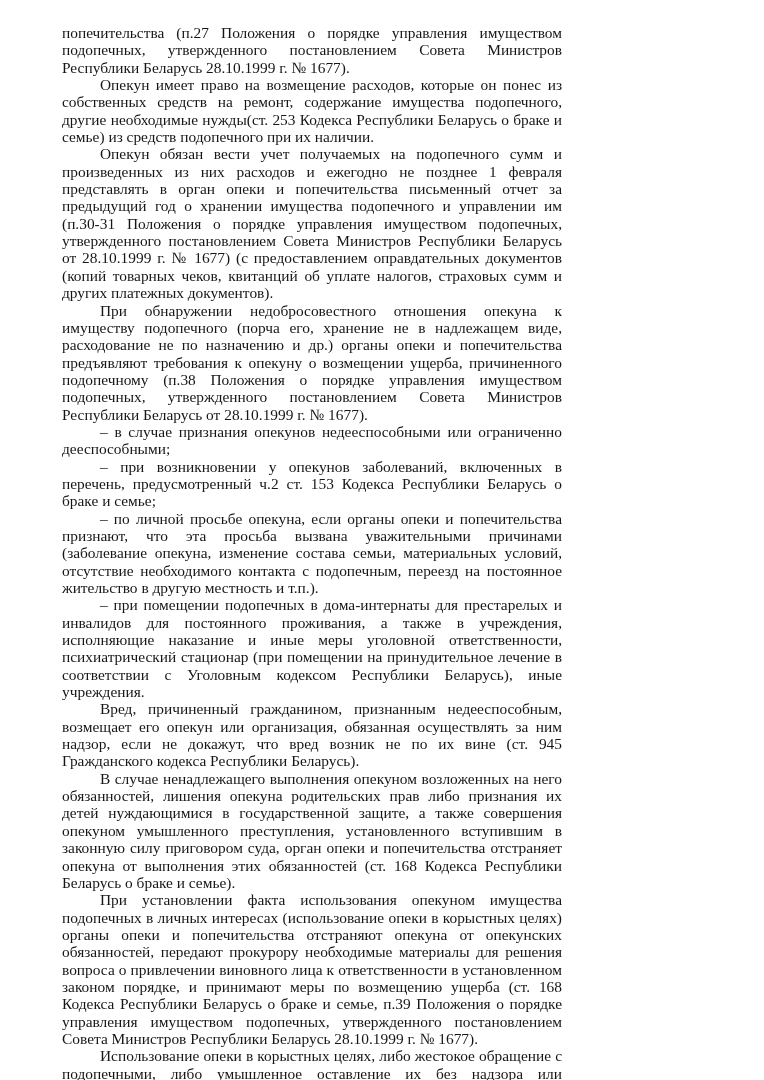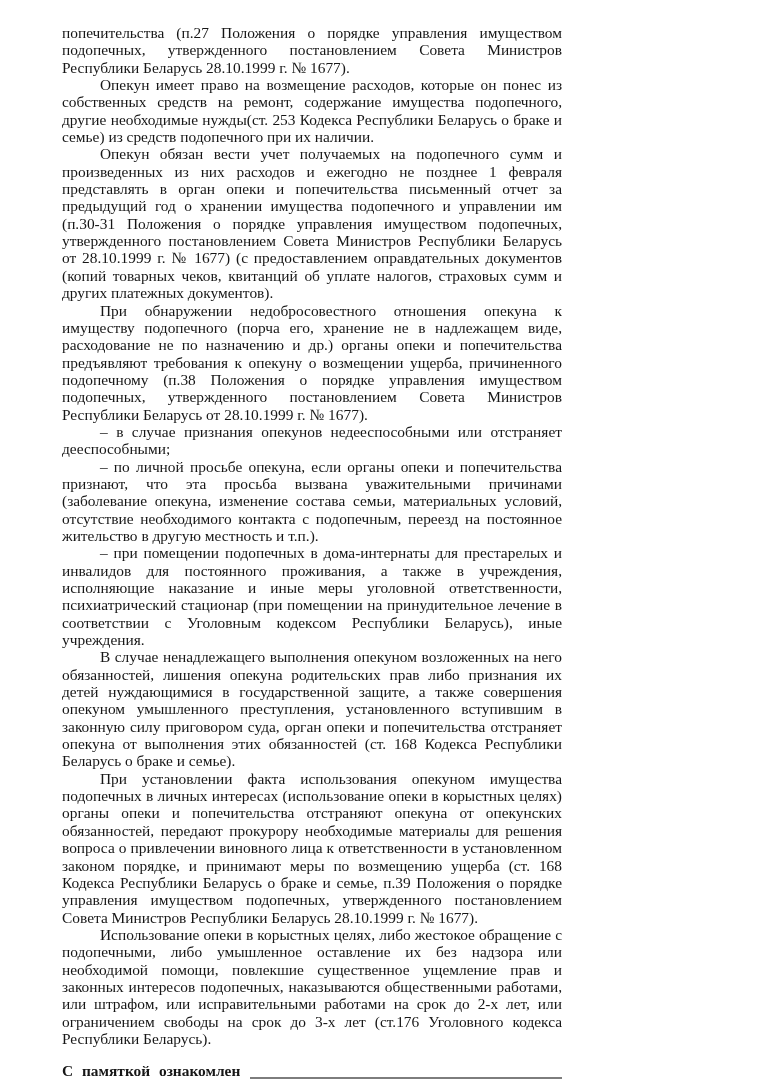--- a/index.html
+++ b/index.html
@@ -60,23 +60,25 @@
 </style>
 </head>
 <body>
 
 <div class="page">
   <div class="doc-body" id="doc-body">
       <p class="para"><span>попечительства (п.27 Положения о порядке управления имуществом подопечных, утвержденного постановлением Совета Министров Республики Беларусь 28.10.1999 г. № 1677).</span></p>
       <p class="para indent"><span>Опекун имеет право на возмещение расходов, которые он понес из собственных средств на ремонт, содержание имущества подопечного, другие необходимые нужды(ст. 253 Кодекса Республики Беларусь о браке и семье) из средств подопечного при их наличии.</span></p>
       <p class="para indent"><span>Опекун обязан вести учет получаемых на подопечного сумм и произведенных из них расходов и ежегодно </span><b>не позднее 1 февраля</b><span> представлять в орган опеки и попечительства письменный </span><b>отчет за предыдущий год о хранении имущества подопечного и управлении им</b><span> (п.30-31 Положения о порядке управления имуществом подопечных, утвержденного постановлением Совета Министров Республики Беларусь от 28.10.1999 г. № 1677) </span><b>(с предоставлением оправдательных документов (копий товарных чеков, квитанций об уплате налогов, страховых сумм и других платежных документов)</b><span>.</span></p>
       <p class="para indent"><span>При обнаружении </span><b>недобросовестного отношения опекуна к имуществу</b><span> подопечного (порча его, хранение не в надлежащем виде, расходование не по назначению и др.) органы опеки и попечительства предъявляют требования к опекуну о возмещении ущерба, причиненного подопечному (п.38 Положения о порядке управления имуществом подопечных, утвержденного постановлением Совета Министров Республики Беларусь от 28.10.1999 г. № 1677).</span></p>
-      <p class="para indent"><span>– в случае признания опекунов недееспособными или отстраняет дееспособными;</span></p>
+      <p class="para indent"><span>– в случае признания опекунов недееспособными или ограниченно дееспособными;</span></p>
+      <p class="para indent"><span>– при возникновении у опекунов заболеваний, включенных в перечень, предусмотренный ч.2 ст. 153 Кодекса Республики Беларусь о браке и семье;</span></p>
       <p class="para indent"><span>– по личной просьбе опекуна, если органы опеки и попечительства признают, что эта просьба вызвана уважительными причинами (заболевание опекуна, изменение состава семьи, материальных условий, отсутствие необходимого контакта с подопечным, переезд на постоянное жительство в другую местность и т.п.).</span></p>
       <p class="para indent"><span>– при помещении подопечных в дома-интернаты для престарелых и инвалидов для постоянного проживания, а также в учреждения, исполняющие наказание и иные меры уголовной ответственности, психиатрический стационар (при помещении на принудительное лечение в соответствии с Уголовным кодексом Республики Беларусь), иные учреждения.</span></p>
+      <p class="para indent"><span>Вред, причиненный гражданином, признанным недееспособным, возмещает его опекун или организация, обязанная осуществлять за ним надзор, если не докажут, что вред возник не по их вине (ст. 945 Гражданского кодекса Республики Беларусь).</span></p>
       <p class="para indent"><span>В случае </span><b>ненадлежащего выполнения опекуном возложенных на него обязанностей</b><span>, лишения опекуна родительских прав либо признания их детей нуждающимися в государственной защите, а также совершения опекуном умышленного преступления, установленного вступившим в законную силу приговором суда, орган опеки и попечительства </span><b>отстраняет</b><span> опекуна от выполнения этих обязанностей (ст. 168 Кодекса Республики Беларусь о браке и семье).</span></p>
       <p class="para indent"><span>При установлении факта </span><b>использования опекуном имущества подопечных в личных интересах</b><span> (использование опеки в корыстных целях) органы опеки и попечительства отстраняют опекуна от опекунских обязанностей, передают прокурору необходимые материалы для решения вопроса о привлечении виновного лица к ответственности в установленном законом порядке, и принимают меры по возмещению ущерба (ст. 168 Кодекса Республики Беларусь о браке и семье, п.39 Положения о порядке управления имуществом подопечных, утвержденного постановлением Совета Министров Республики Беларусь 28.10.1999 г. № 1677).</span></p>
       <p class="para indent"><span>Использование опеки в корыстных целях, либо жестокое обращение с подопечными, либо умышленное оставление их без надзора или необходимой помощи, повлекшие существенное ущемление прав и законных интересов подопечных, наказываются общественными работами, или штрафом, или исправительными работами на срок до 2-х лет, или ограничением свободы на срок до 3-х лет (ст.176 Уголовного кодекса Республики Беларусь).</span></p>
     </div>
 
   <div class="sig-row">
     <span class="sig-label">С памяткой ознакомлен</span>
     <div class="sig-field">
       <span class="sig-line"></span>
     </div>

